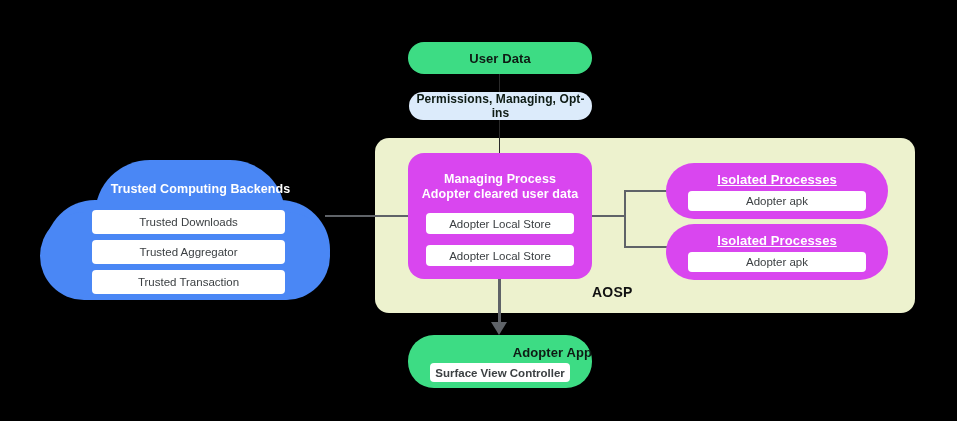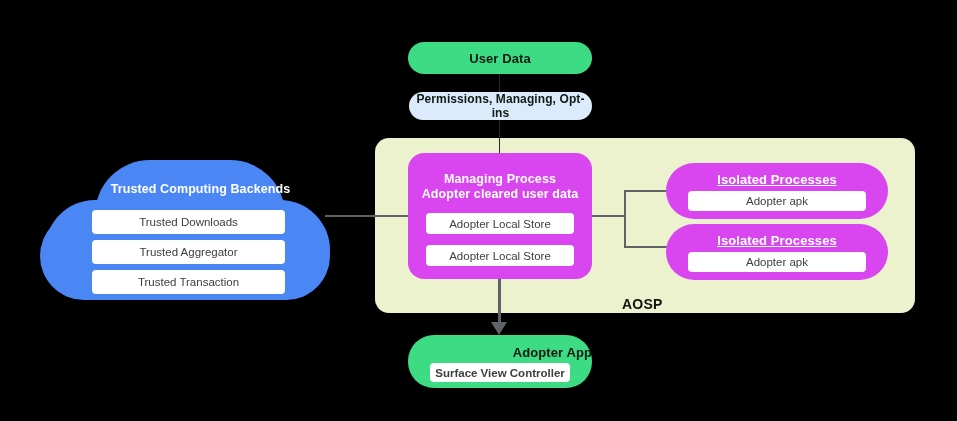--- a/index.html
+++ b/index.html
@@ -21,27 +21,26 @@
     position: absolute;
     left: 375px;
     top: 138px;
     width: 540px;
     height: 175px;
     background: #EDF2CE;
     border-radius: 14px;
   }
   .aosp-label {
     position: absolute;
-    left: 622px;
+    left: 592px;
     top: 284px;
     font-size: 14px;
     font-weight: bold;
     color: #111111;
     letter-spacing: 0.2px;
-    margin-top: 12px;
   }
 
   
   .green-box {
     position: absolute;
     background: #3DDC84;
     border-radius: 22px;
     box-sizing: border-box;
   }
   .blue-box {

